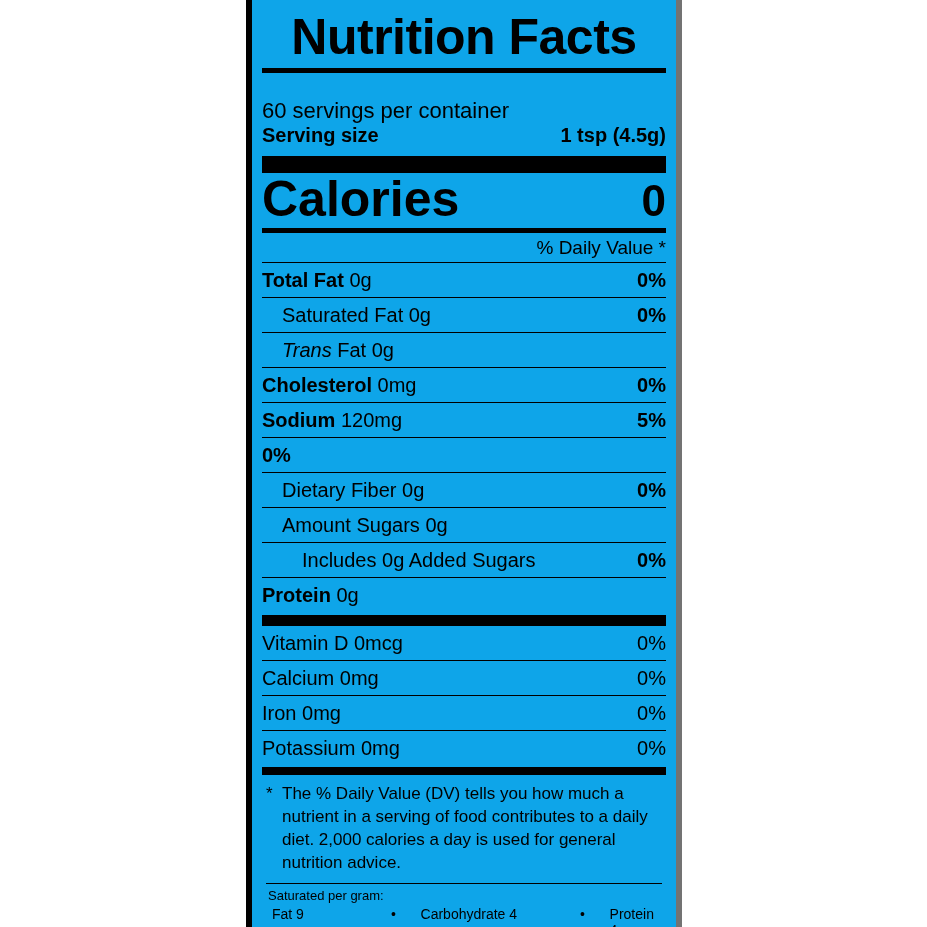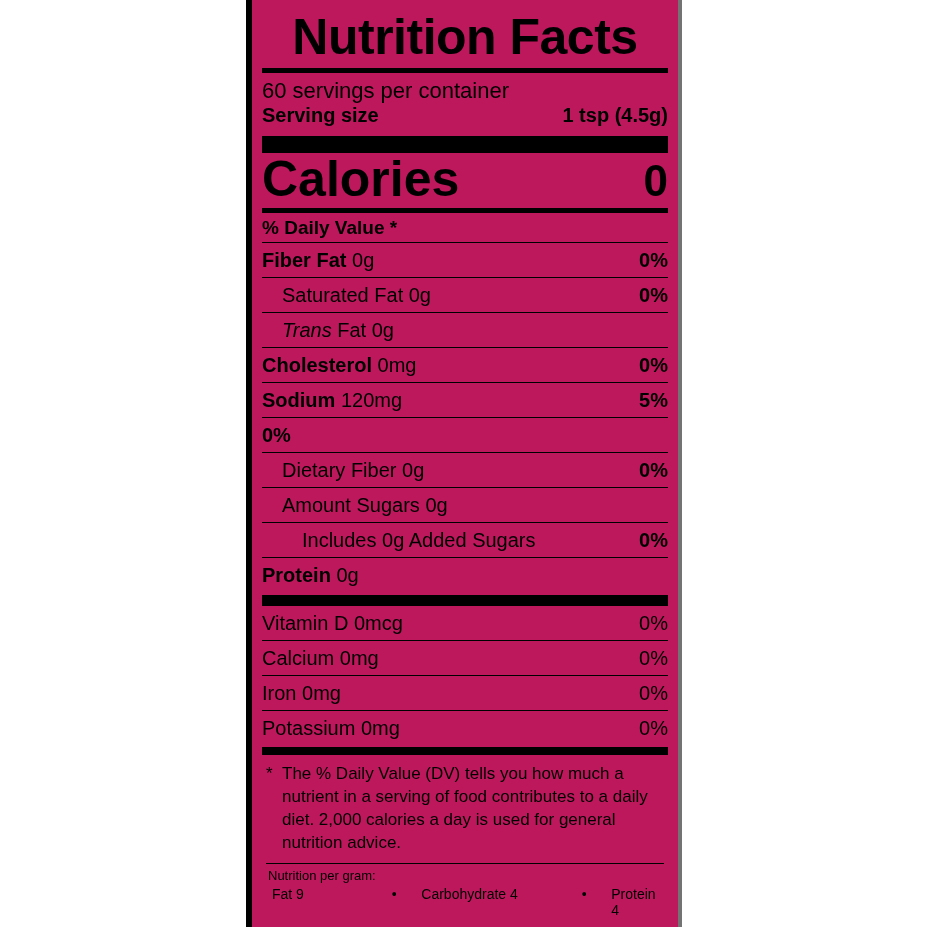--- a/index.html
+++ b/index.html
@@ -15,23 +15,23 @@
     -webkit-font-smoothing: antialiased;
   }
 
   .panel {
     position: absolute;
     left: 246px;
     top: 0px;
     width: 436px;
     height: 927px;
     border-left: 6px solid #000;
-    border-right: 4px solid #737373;
+    border-right: 6px solid #737373;
     box-sizing: border-box;
-    background: #be185d;
+    background: #0ea5e9;
   }
 
   .inner {
     padding: 0 10px;
     box-sizing: border-box;
     width: 100%;
   }
 
   
   .nf-title {
@@ -47,20 +47,21 @@
   .rule-med    { border-bottom: 5px solid #000; }
   .rule-thick  { height: 17px; background: #000; margin: 4px 0 0 0; }
   .rule-thick2 { height: 11px; background: #000; margin: 3px 0 0 0; }
   .rule-thick3 { height: 8px;  background: #000; margin: 2px 0 0 0; }
 
   
   .servings {
     font-size: 22px;
     padding: 5px 0 1px 0;
     line-height: 1.15;
+    margin-top: 20px;
   }
   .serving-size-row {
     display: flex;
     justify-content: space-between;
     align-items: baseline;
     font-size: 20px;
     font-weight: bold;
     padding-bottom: 5px;
   }
 
@@ -74,23 +75,23 @@
     display: flex;
     justify-content: space-between;
     align-items: baseline;
     padding-bottom: 2px;
   }
   .calories-label { font-size: 50px; font-weight: bold; line-height: 1.05; }
   .calories-value { font-size: 44px; font-weight: bold; line-height: 1.05; }
 
   
   .dv-header {
-    text-align: left;
+    text-align: right;
     font-size: 19px;
-    font-weight: bold;
+    font-weight: normal;
     padding: 4px 0 3px 0;
   }
 
   
   .row {
     display: flex;
     justify-content: space-between;
     align-items: baseline;
     font-size: 20px;
     padding: 5px 0 5px 0;
@@ -153,21 +154,21 @@
       <span class="calories-label">Calories</span>
       <span class="calories-value">0</span>
     </div>
 
     <div class="rule-med"></div>
 
     <div class="dv-header">% Daily Value *</div>
 
     <div id="nutrient-rows">
         <div class="row">
-          <span class="name"><span class="b">Fiber Fat</span><span> 0g</span></span>
+          <span class="name"><span class="b">Total Fat</span><span> 0g</span></span>
           <span class="pct">0%</span>
         </div>
         <div class="row ind1">
           <span class="name"><span>Saturated Fat</span><span> 0g</span></span>
           <span class="pct">0%</span>
         </div>
         <div class="row ind1">
           <span class="name"><span class="it">Trans</span><span> Fat 0g</span></span>
           <span class="pct"></span>
         </div>
@@ -222,21 +223,21 @@
       </div>
 
     <div class="rule-thick3"></div>
 
     <div class="footnote">
       <span class="star">*</span>
       <span class="txt">The % Daily Value (DV) tells you how much a nutrient in a serving of food contributes to a daily diet. 2,000 calories a day is used for general nutrition advice.</span>
     </div>
 
     <div class="cpg-rule"></div>
-    <div class="cpg">Nutrition per gram:</div>
+    <div class="cpg">Saturated per gram:</div>
     <div class="cpg-items">
       <span class="it1">Fat 9</span>
       <span class="dot">•</span>
       <span class="it2">Carbohydrate 4</span>
       <span class="dot">•</span>
       <span class="it3">Protein 4</span>
     </div>
 
   </div>
 </div>

